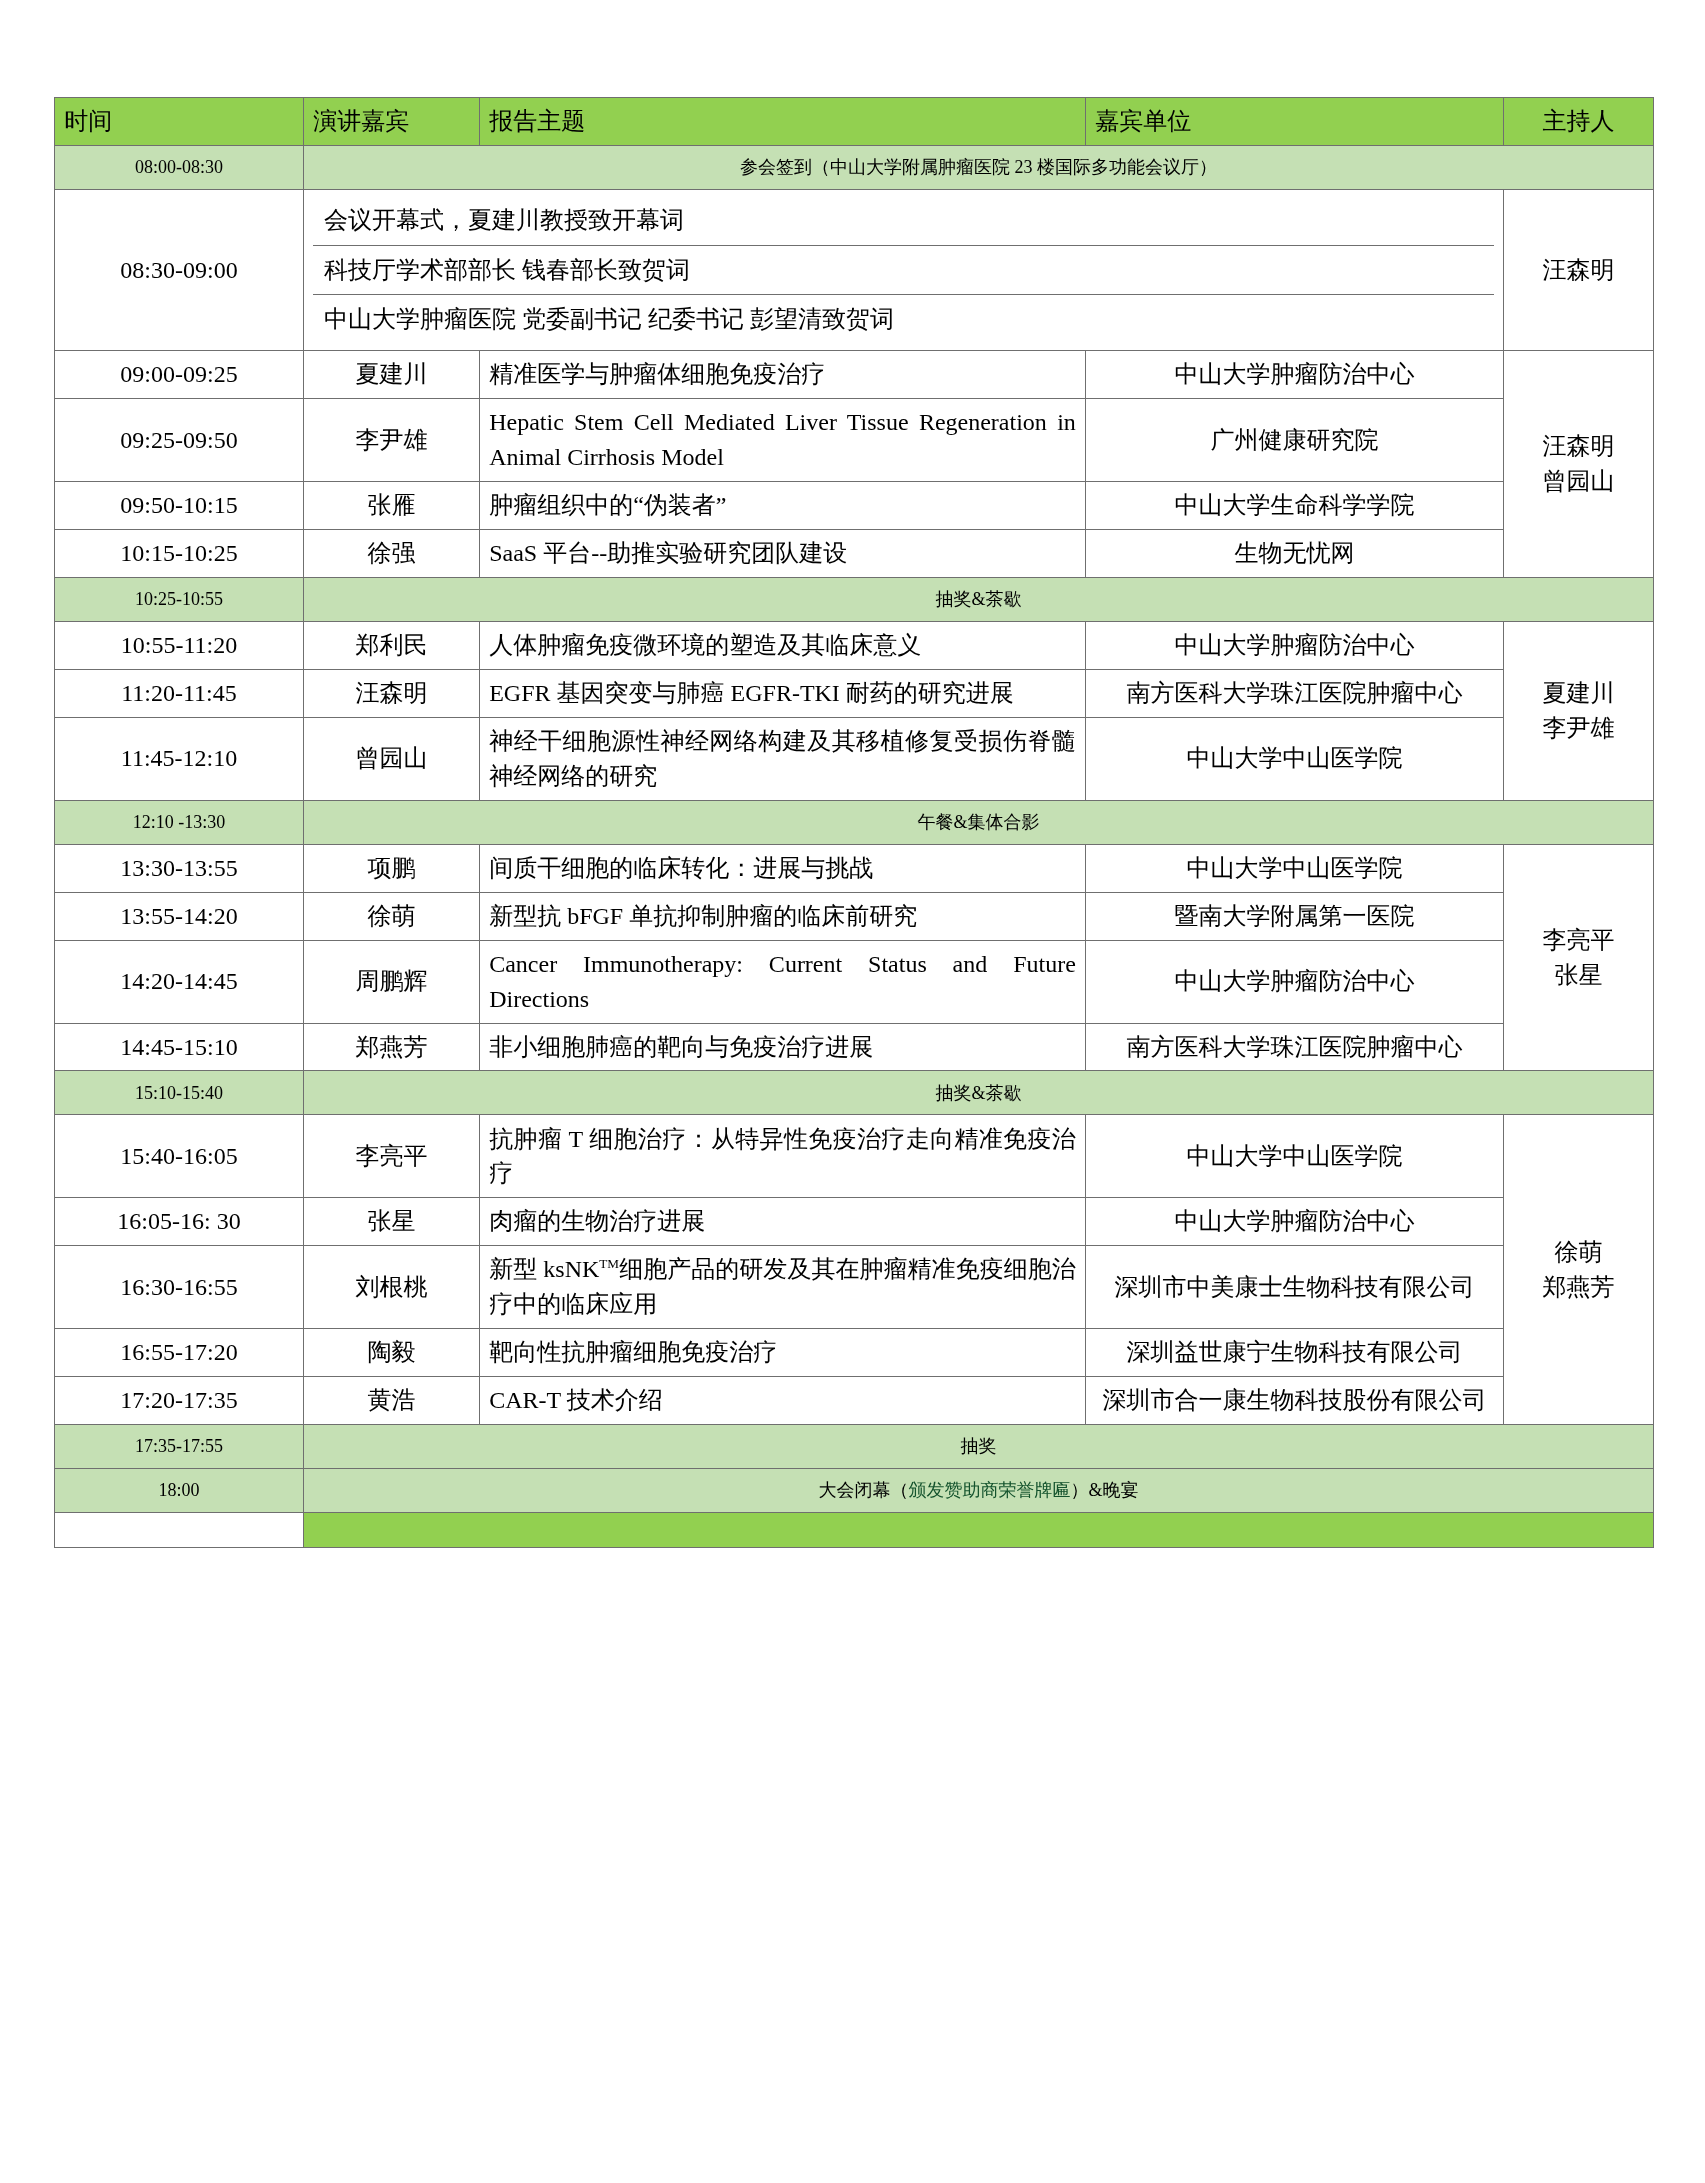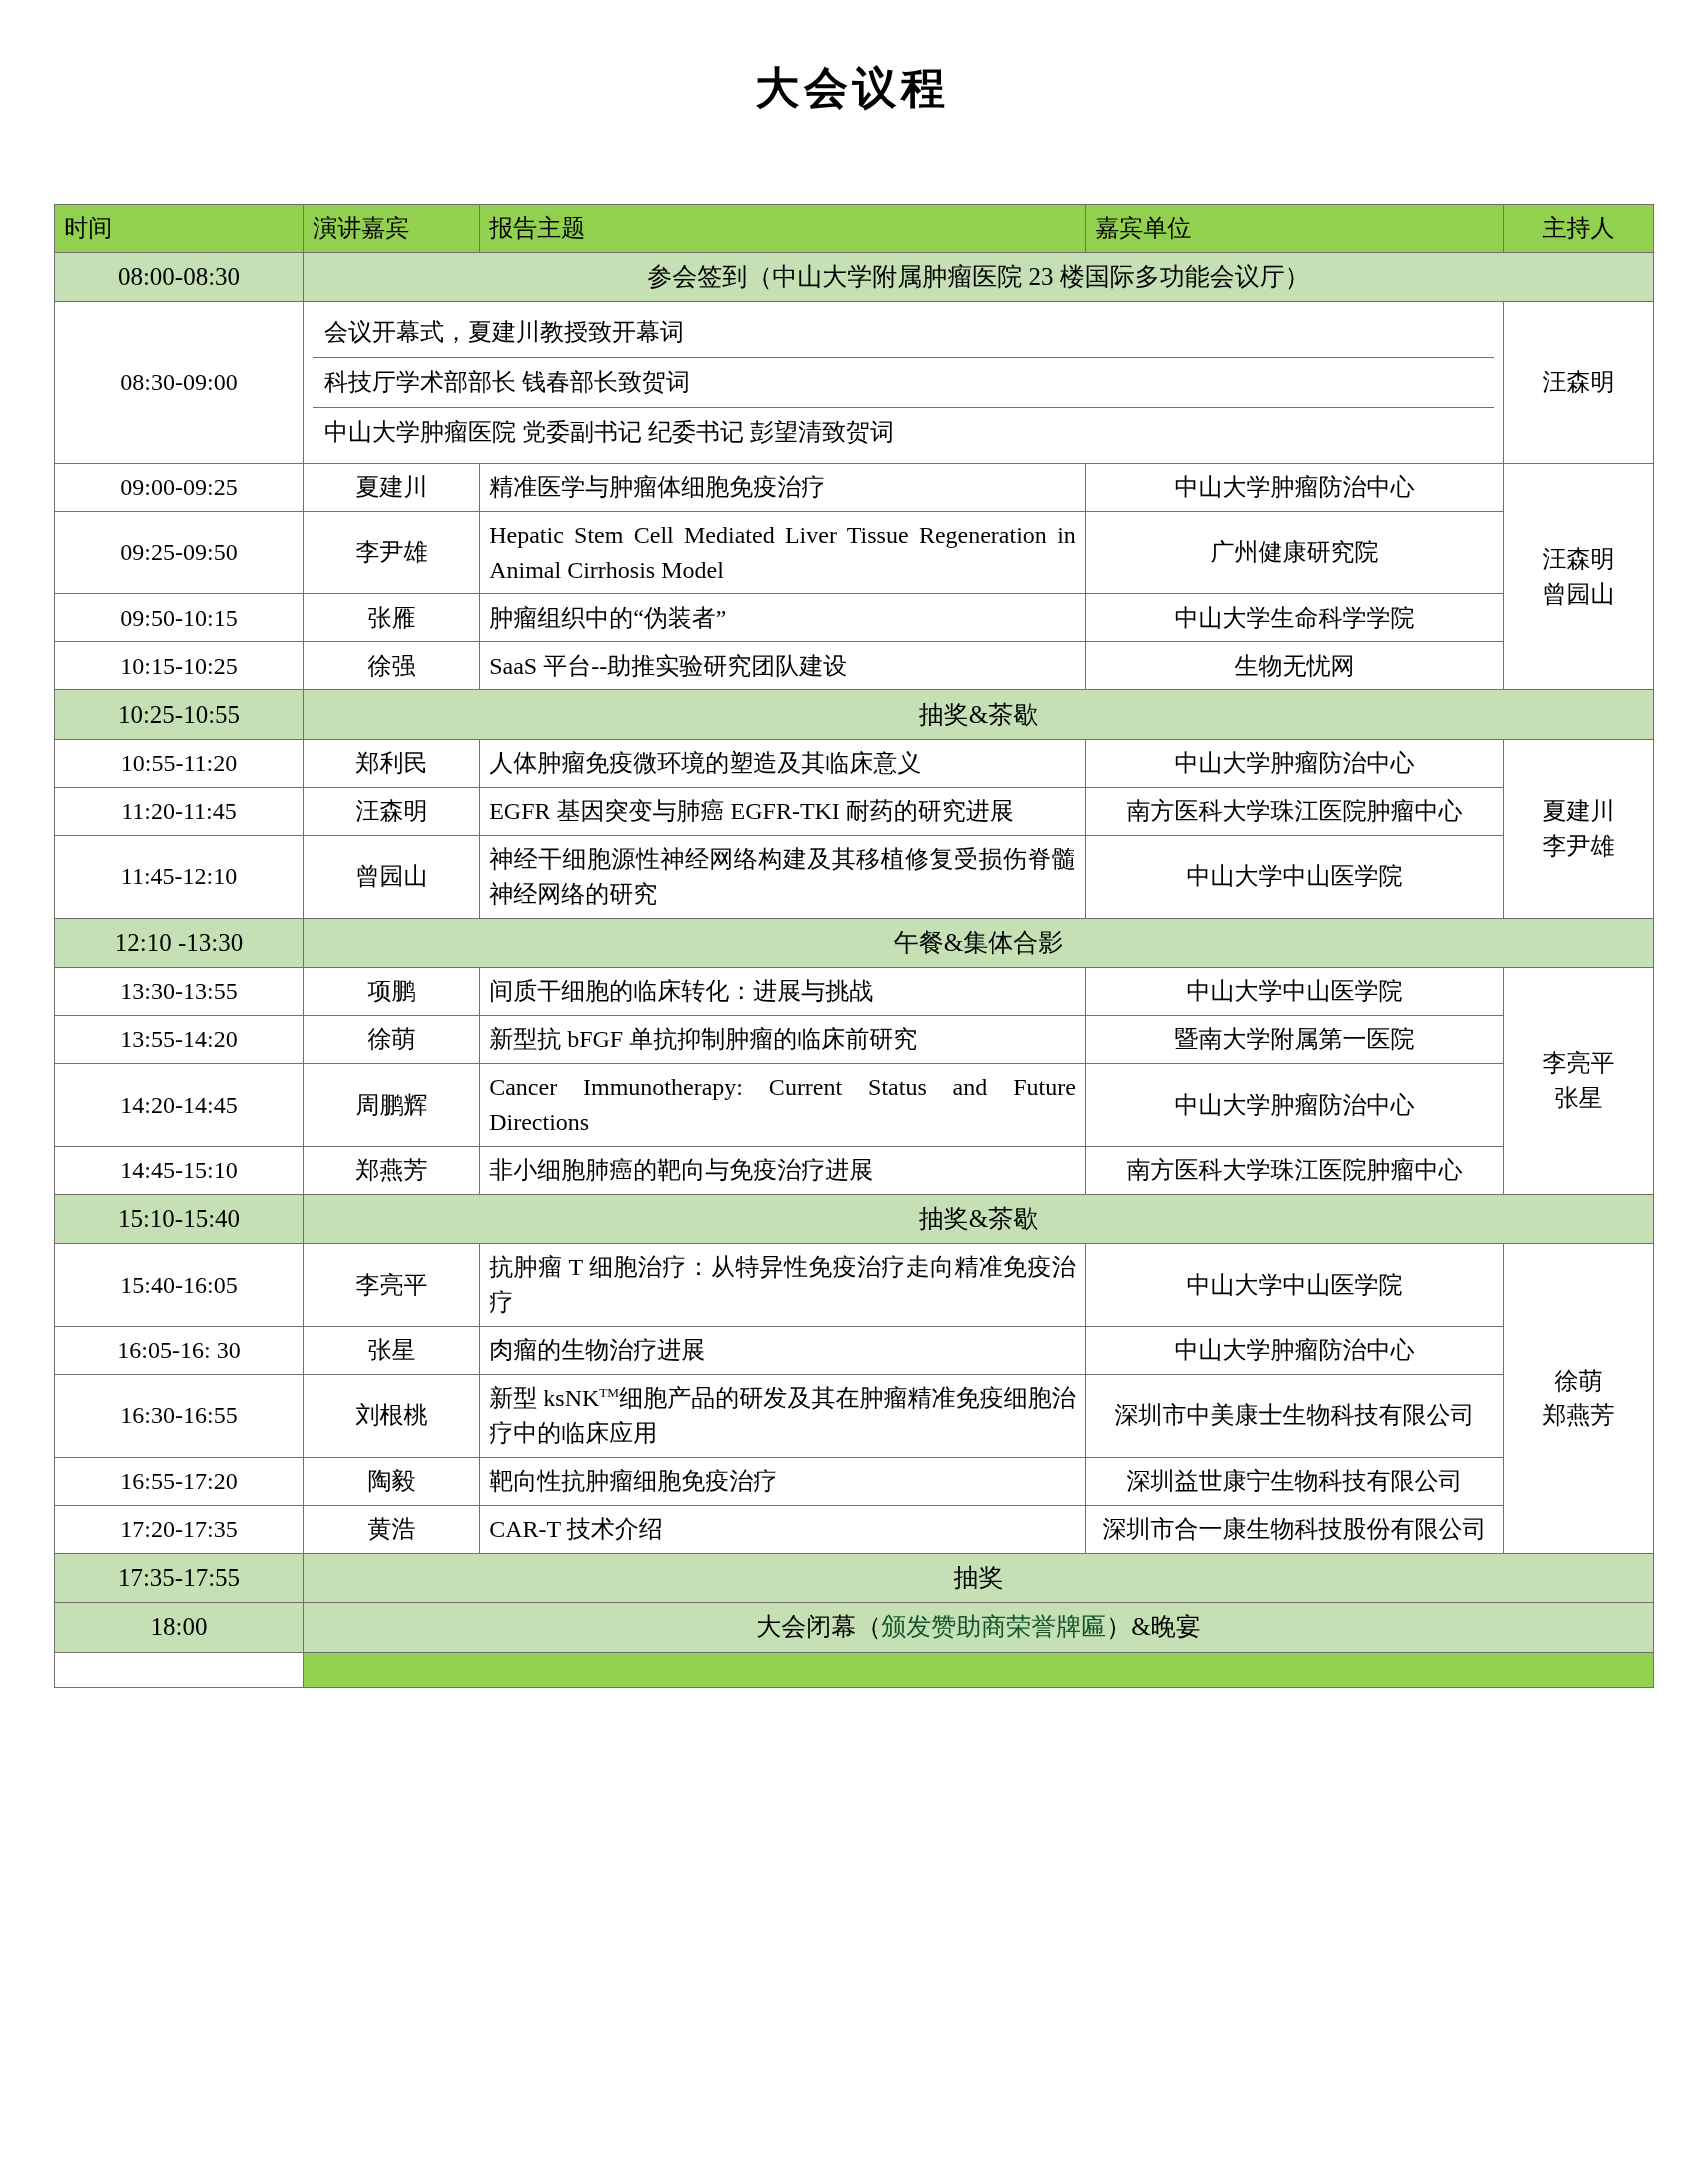--- a/index.html
+++ b/index.html
@@ -79,21 +79,21 @@
     text-align: center;
     padding-left: 10.7px;
   }
   td.host {
     text-align: center;
     line-height: 1.7;
   }
   tr.band td {
     background: #c5e0b4;
     text-align: center;
-    font-size: 25px;
+    font-size: 18px;
     height: 44px;
     margin-top: 42px;
   }
   tr.band td.time {
     text-align: center;
   }
   td.opening-cell {
     padding: 0;
     border: 1.5px solid #6f6f6f;
   }
@@ -122,21 +122,20 @@
   }
   sup.tm { font-size: 0.55em; vertical-align: super; }
   .topwhite { height: 10.7px; }
 </style>
 </head>
 <body>
 
 <div class="page">
   <div class="topwhite"></div>
 
-  <h1 class="doc-title">大会议程</h1>
 
   <table class="agenda">
     <colgroup>
       <col class="c-time">
       <col class="c-guest">
       <col class="c-topic">
       <col class="c-org">
       <col class="c-host">
     </colgroup>
     <thead>

